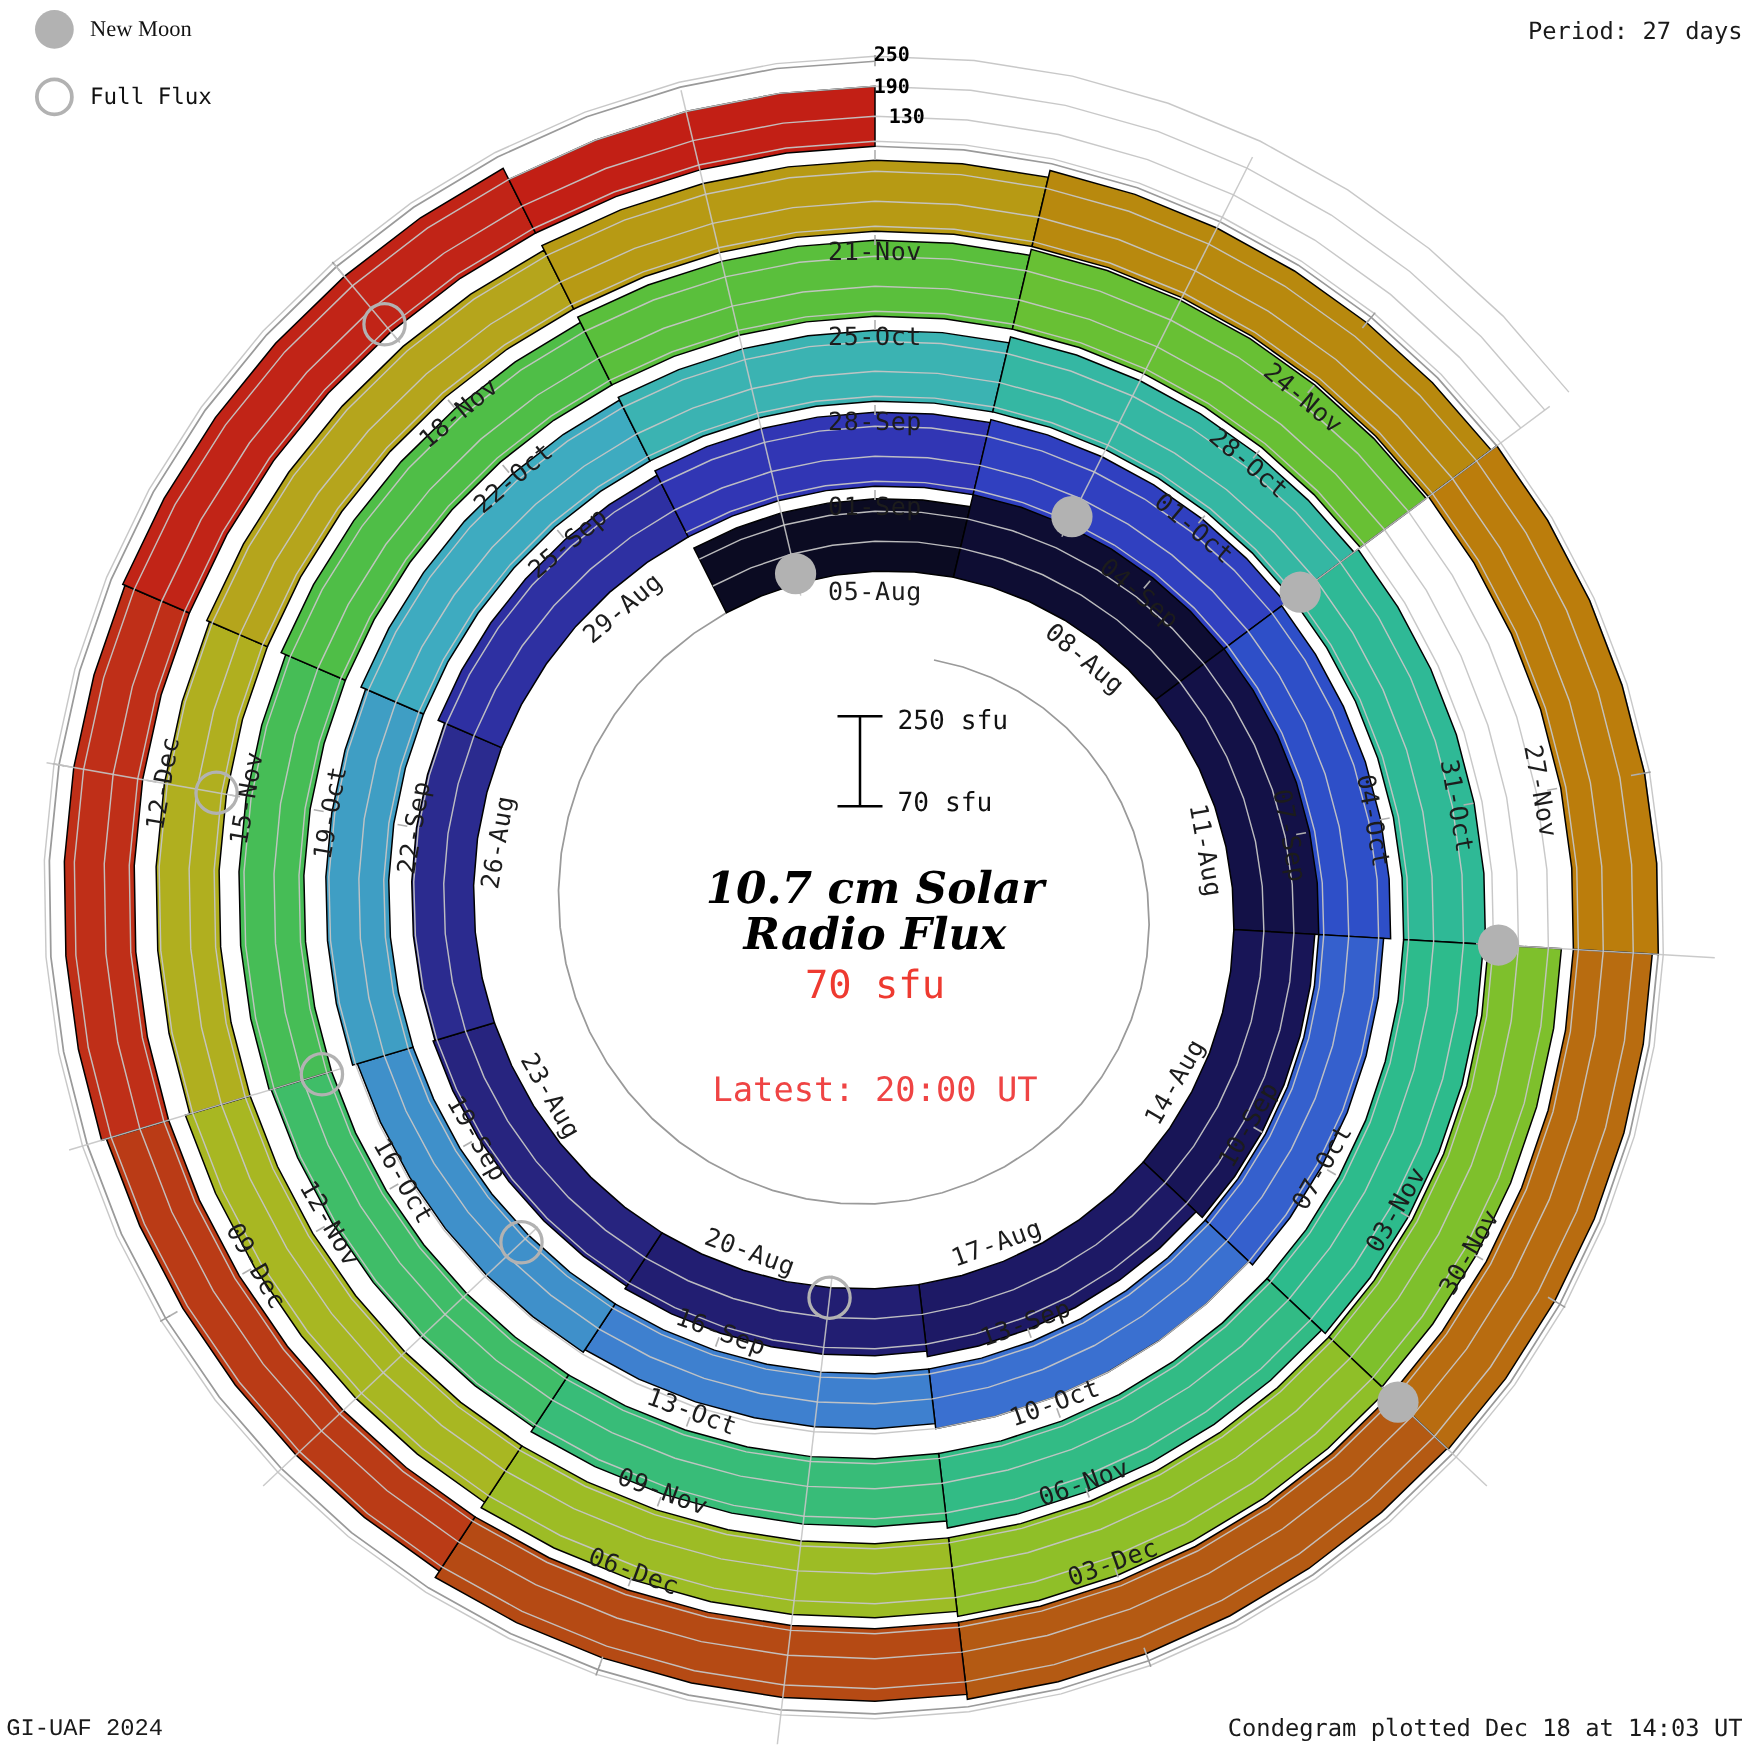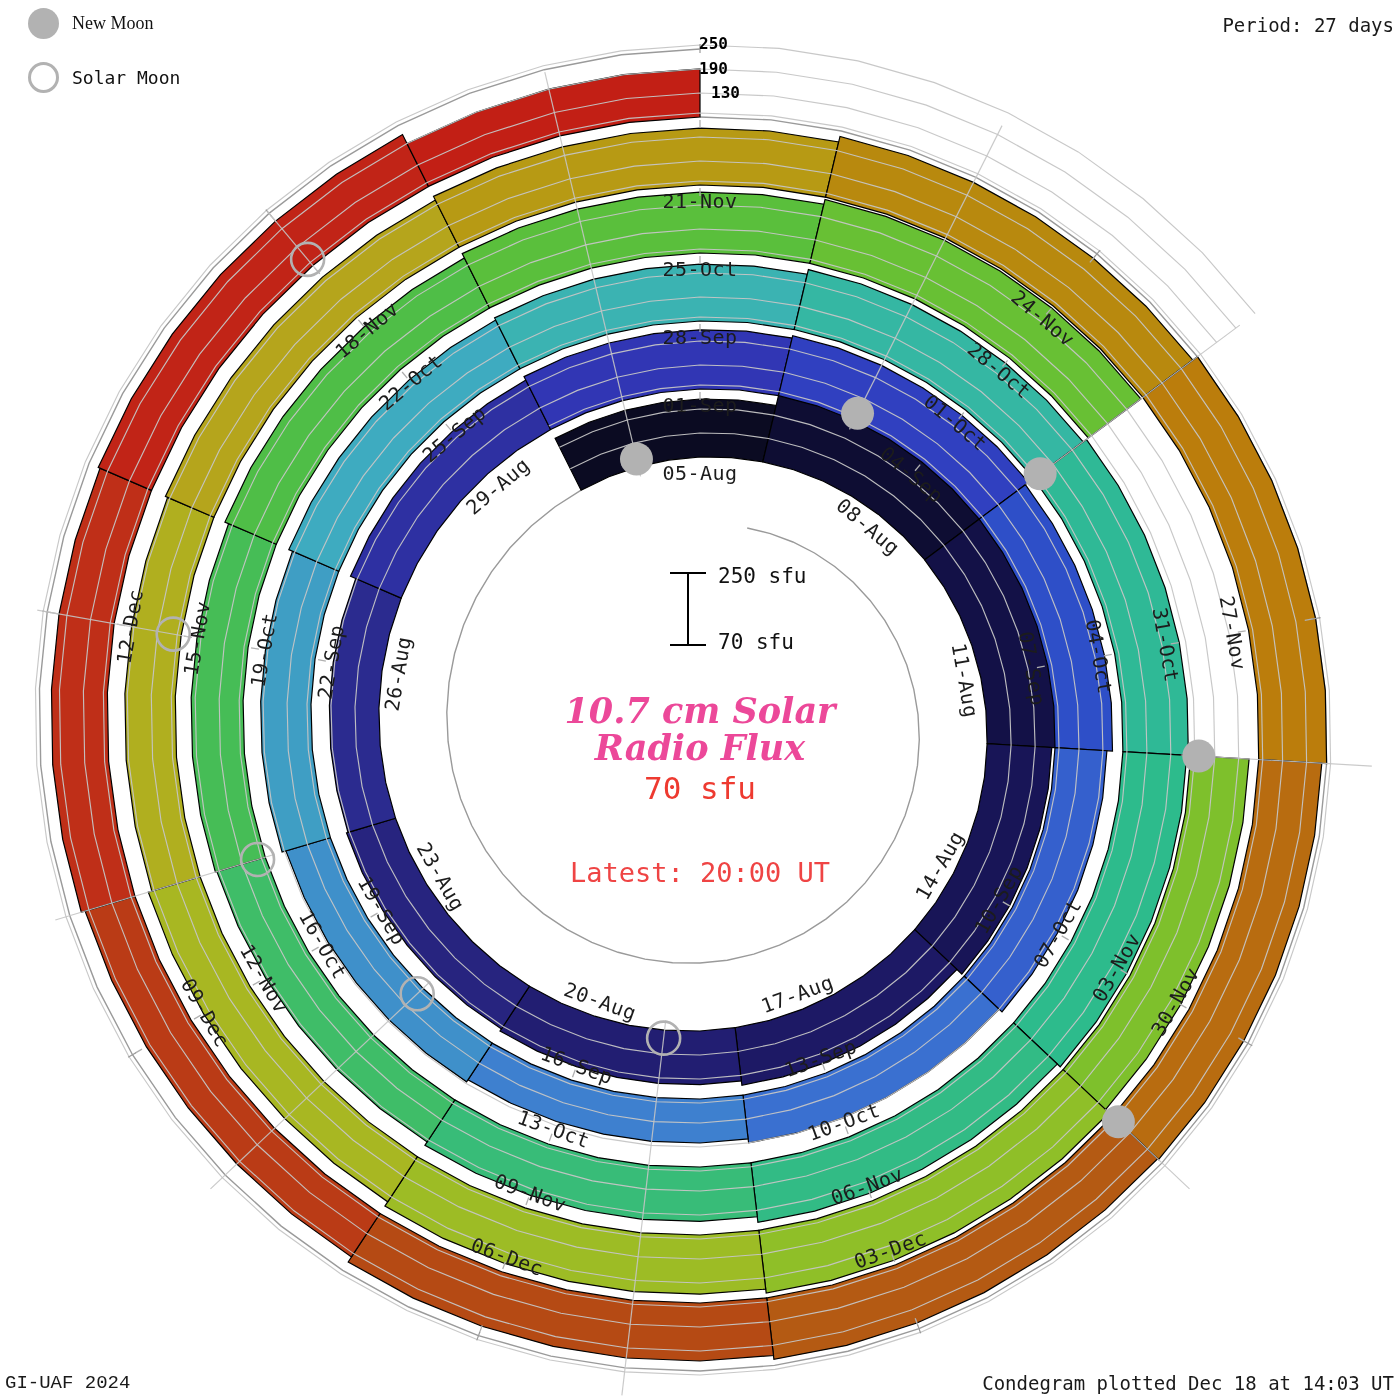--- a/index.html
+++ b/index.html
@@ -13,21 +13,21 @@
   .legend-item{position:absolute;display:flex;align-items:center;color:#111;font-size:18px;}
   #legend-new{left:28px;top:8px;font-family:Liberation Serif, serif;}
   #legend-full{left:28px;top:62px;}
   .moon-circle{width:31px;height:31px;border-radius:50%;margin-right:13px;flex:0 0 auto;}
   .moon-filled{background:#b2b2b2;}
   .moon-open{background:#fff;border:3px solid #b2b2b2;box-sizing:border-box;}
   .radial-label{position:absolute;left:699px;color:#000;font-size:16px;font-weight:bold;}
   #rl-250{top:34px;} #rl-190{top:59px;} #rl-130{top:83px;padding-left:12px;}
   #center-title{position:absolute;left:430px;top:692px;width:540px;text-align:center;
       font-family:"DejaVu Serif", serif;font-style:italic;font-weight:bold;
-      font-size:35px;line-height:37px;color:#ec4899;}
+      font-size:35px;line-height:37px;color:#000000;}
   #center-value{position:absolute;left:430px;top:770px;width:540px;text-align:center;
       font-size:31px;color:#ee3a30;}
   #latest-block{position:absolute;left:430px;top:857px;width:540px;text-align:center;
       font-size:27px;line-height:32px;color:#ef4444;}
   #scale-bar{position:absolute;left:660px;top:570px;width:160px;height:76px;}
   #sb-line{position:absolute;left:27px;top:2px;width:2px;height:72px;background:#000;}
   .sb-tick{position:absolute;left:10px;width:36px;height:2px;background:#000;}
   #sb-tick-top{top:2px;} #sb-tick-bot{bottom:0px;}
   .sb-label{position:absolute;left:58px;color:#111;font-size:21px;}
   #sb-label-top{top:-6px;} #sb-label-bot{bottom:-8px;}
@@ -207,21 +207,21 @@
       <circle cx="1118.3745427270176" cy="1121.7160235593112" r="16.5" fill="#b2b2b2"></circle>
       <circle cx="307.6138747091279" cy="259.37242550048177" r="16.5" fill="none" stroke="#b2b2b2" stroke-width="2.6"></circle>
     </svg>
 
   <div class="legend-item" id="legend-new">
     <span class="moon-circle moon-filled"></span>
     <span>New Moon</span>
   </div>
   <div class="legend-item" id="legend-full">
     <span class="moon-circle moon-open"></span>
-    <span>Solar Moon</span>
+    <span>Full Flux</span>
   </div>
 
   <div class="corner" id="period-label">Period: 27 days</div>
   <div class="corner" id="footer-left">GI-UAF 2024</div>
   <div class="corner" id="footer-right">Condegram plotted Dec 18 at 14:03 UT</div>
 
   <div class="radial-label" id="rl-250">250</div>
   <div class="radial-label" id="rl-190">190</div>
   <div class="radial-label" id="rl-130">130</div>
 

